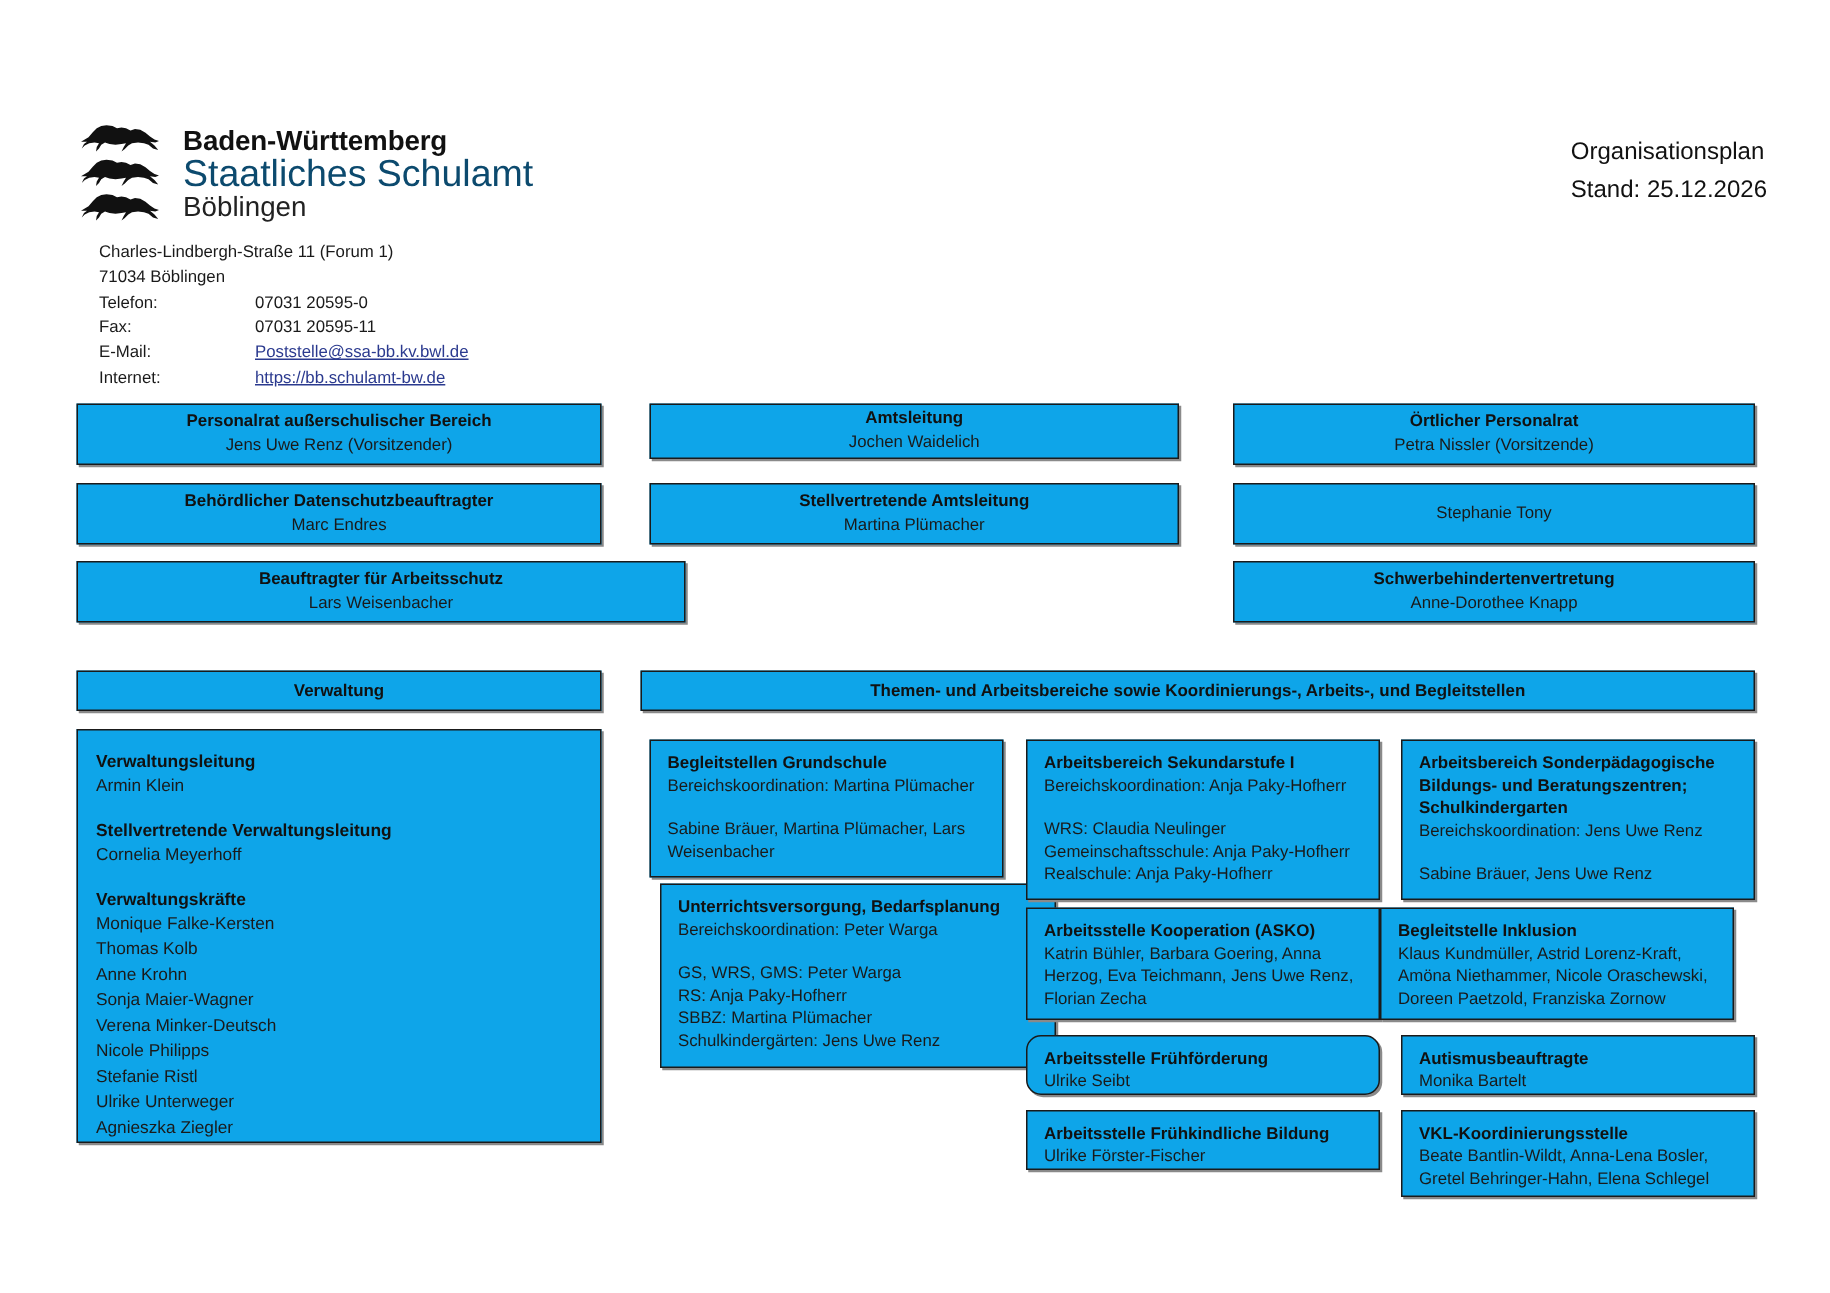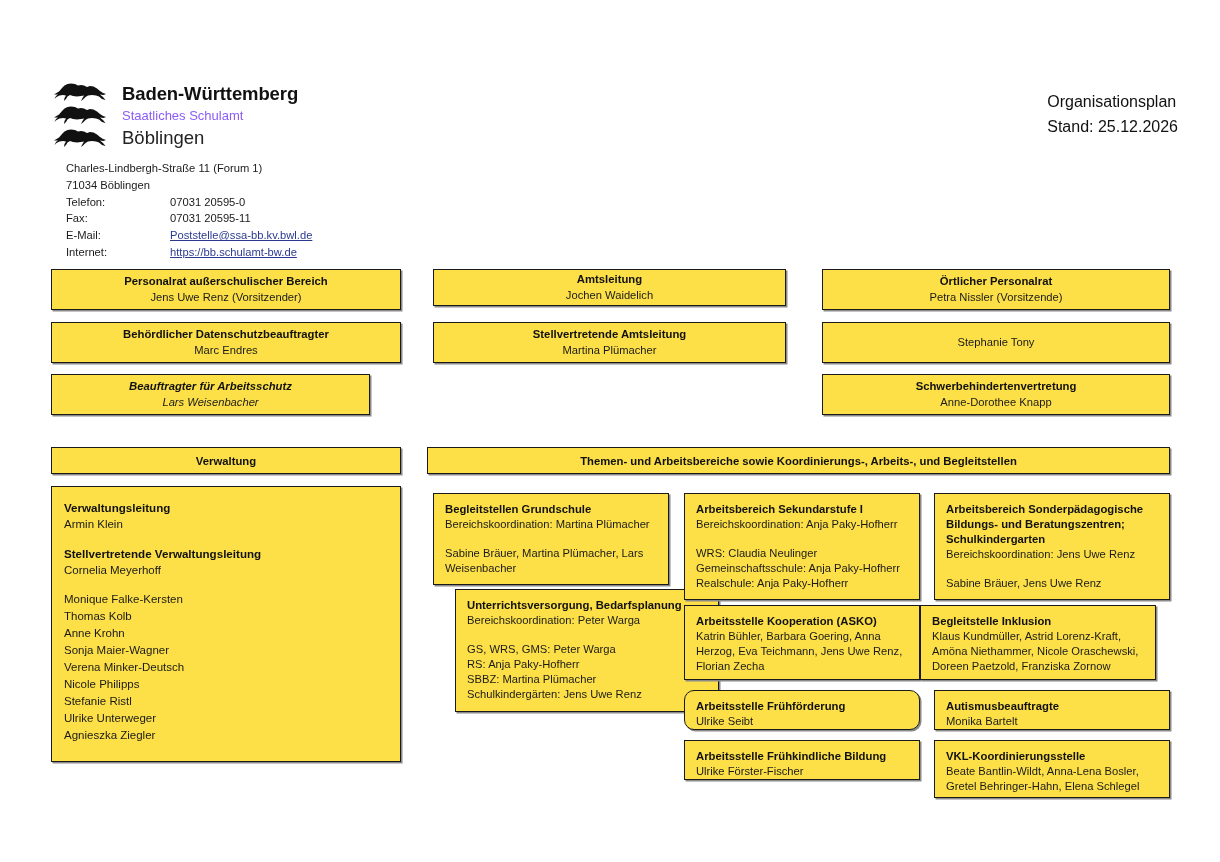--- a/index.html
+++ b/index.html
@@ -17,37 +17,37 @@
   
   #header-area { position: absolute; left: 0; top: 0; width: 1220px; height: 250px; margin-top: 12px; }
 
   #brand-block { position: absolute; left: 51px; top: 70px; display: flex; align-items: flex-start; }
 
   #crest { width: 58px; height: 66px; display: flex; flex-direction: column; justify-content: space-between; flex: 0 0 auto; }
   #crest .lion { width: 58px; height: 20px; display: block; }
 
   #brand-text { margin-left: 13px; padding-top: 1px; }
   #brand-text .line1 { font-size: 18.5px; font-weight: bold; letter-spacing: -0.1px; line-height: 22px; color: #111; }
-  #brand-text .line2 { font-size: 13px; font-weight: normal; line-height: 22px; color: #8b5cf6; }
+  #brand-text .line2 { font-size: 25px; font-weight: normal; line-height: 22px; color: #0c4a6e; }
   #brand-text .line3 { font-size: 18.5px; font-weight: normal; line-height: 22px; color: #222; }
 
   #contact { position: absolute; left: 66px; top: 148px; font-size: 11.2px; line-height: 16.8px; color: #1a1a1a; }
   #contact .addr { white-space: nowrap; }
   #contact table { border-collapse: collapse; margin-top: 0px; }
   #contact td { font-size: 11.2px; line-height: 16.8px; padding: 0; vertical-align: top; white-space: nowrap; }
   #contact td.lbl { width: 104px; }
   #contact a { color: #2b3a8f; text-decoration: underline; }
 
   #doc-title { position: absolute; right: 42px; top: 77px; text-align: left; font-size: 16px; line-height: 25px; color: #111; }
 
   
   .box {
     position: absolute;
     border: 1.2px solid #1a1a1a;
-    background: #fde047;
+    background: #0ea5e9;
     box-shadow: 1.5px 1.5px 0 0 #8a8a8a;
   }
   .box .bhead {
     font-size: 11.3px;
     font-weight: bold;
     line-height: 15px;
     color: #111;
   }
   .box .bsub {
     font-size: 11.2px;
@@ -133,21 +133,21 @@
 </div>
 
 <div class="box centered" style="left:51px; top:269px; width:350px; height:41px;">
   <div class="bhead">Personalrat außerschulischer Bereich</div>
   <div class="bsub">Jens Uwe Renz (Vorsitzender)</div>
 </div>
 <div class="box centered" style="left:51px; top:322px; width:350px; height:41px;">
   <div class="bhead">Behördlicher Datenschutzbeauftragter</div>
   <div class="bsub">Marc Endres</div>
 </div>
-<div class="box centered" style="left:51px; top:374px; width:319px; height:41px;font-style:italic;">
+<div class="box centered" style="left:51px; top:374px; width:406px; height:41px;">
   <div class="bhead">Beauftragter für Arbeitsschutz</div>
   <div class="bsub">Lars Weisenbacher</div>
 </div>
 
 <div class="box centered" style="left:433px; top:269px; width:353px; height:37px;">
   <div class="bhead">Amtsleitung</div>
   <div class="bsub">Jochen Waidelich</div>
 </div>
 <div class="box centered" style="left:433px; top:322px; width:353px; height:41px;">
   <div class="bhead">Stellvertretende Amtsleitung</div>
@@ -182,20 +182,21 @@
     </div>
     <div class="spacer"></div>
 
     <div class="grp">
       <div class="ghead">Stellvertretende Verwaltungsleitung</div>
       <div class="gname">Cornelia Meyerhoff</div>
     </div>
     <div class="spacer"></div>
 
     <div class="grp">
+      <div class="ghead">Verwaltungskräfte</div>
       <div class="gname">Monique Falke-Kersten</div>
       <div class="gname">Thomas Kolb</div>
       <div class="gname">Anne Krohn</div>
       <div class="gname">Sonja Maier-Wagner</div>
       <div class="gname">Verena Minker-Deutsch</div>
       <div class="gname">Nicole Philipps</div>
       <div class="gname">Stefanie Ristl</div>
       <div class="gname">Ulrike Unterweger</div>
       <div class="gname">Agnieszka Ziegler</div>
     </div>
@@ -204,21 +205,21 @@
 </div>
 
 <div class="box detail" style="left:433px; top:493px; width:236px; height:92px;">
   <div class="bhead">Begleitstellen Grundschule</div>
   <div class="bsub">Bereichskoordination: Martina Plümacher</div>
   <div class="gap"></div>
   <div class="bsub">Sabine Bräuer, Martina Plümacher, Lars</div>
   <div class="bsub">Weisenbacher</div>
 </div>
 
-<div class="box detail" style="left:455px; top:589px; width:264px; height:123px;">
+<div class="box detail" style="left:440px; top:589px; width:264px; height:123px;">
   <div class="bhead">Unterrichtsversorgung, Bedarfsplanung</div>
   <div class="bsub">Bereichskoordination: Peter Warga</div>
   <div class="gap"></div>
   <div class="bsub">GS, WRS, GMS: Peter Warga</div>
   <div class="bsub">RS: Anja Paky-Hofherr</div>
   <div class="bsub">SBBZ: Martina Plümacher</div>
   <div class="bsub">Schulkindergärten: Jens Uwe Renz</div>
 </div>
 
 <div class="box detail" style="left:684px; top:493px; width:236px; height:107px;">

